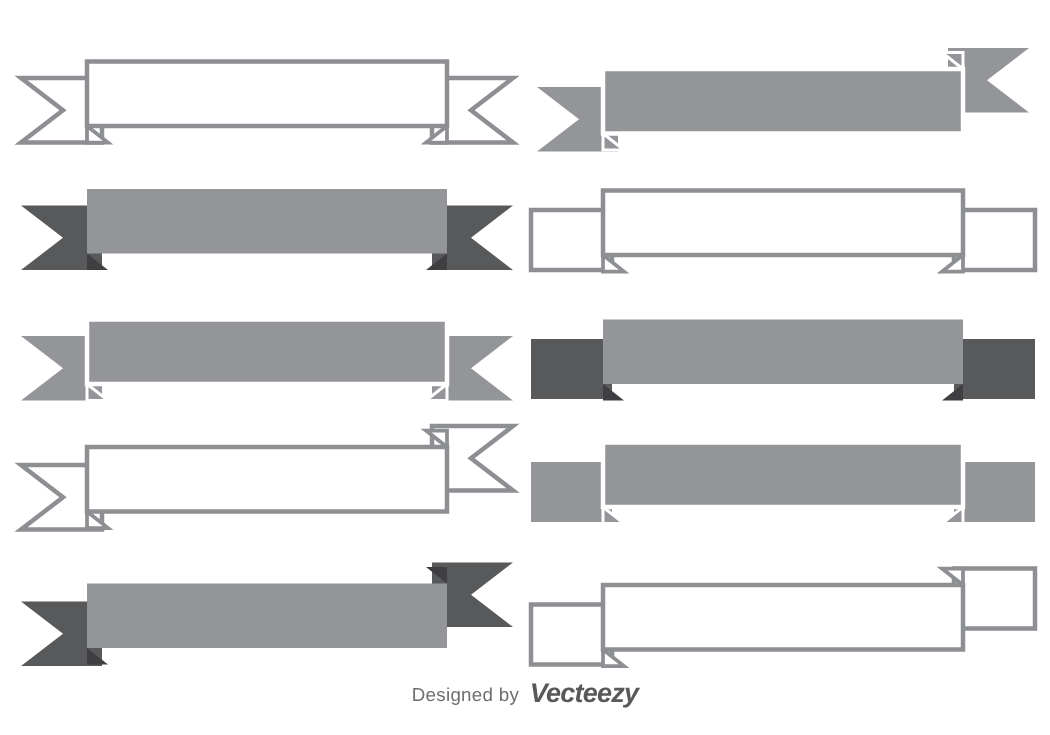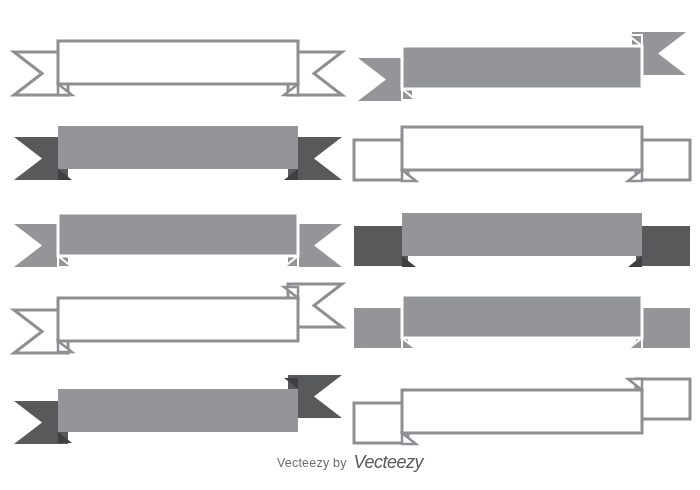--- a/index.html
+++ b/index.html
@@ -11,21 +11,21 @@
   .ribbon-cell svg{display:block;width:340px;height:80px;}
   .footer{
     position:absolute;left:0;top:452px;width:700px;text-align:center;
     white-space:nowrap;
   }
   .credit-text{
     font-size:12.5px;color:#6d6e71;letter-spacing:.2px;
     vertical-align:baseline;
   }
   .brand{
-    font-size:18px;font-weight:normal;font-style:italic;color:#58595b;
+    font-size:18px;font-weight:bold;font-style:italic;color:#58595b;
     margin-left:7px;letter-spacing:-0.5px;vertical-align:-1px;
   }
 </style>
 </head>
 <body>
 
 <div class="stage">
   <div id="ribbon-grid">
       <div class="ribbon-cell" style="left: 8px; top: 32px;">
         <svg viewBox="0 0 340 80">
@@ -112,15 +112,15 @@
         <svg viewBox="0 0 340 80">
           <polygon points="2,31 56,31 56,71 2,71" fill="#ffffff" stroke="#8d8f92" stroke-width="3" stroke-linejoin="miter"></polygon>
           <polygon points="284,7 338,7 338,47 284,47" fill="#ffffff" stroke="#8d8f92" stroke-width="3" stroke-linejoin="miter"></polygon>
           <polygon points="50,61 64,72 50,72" fill="#ffffff" stroke="#8d8f92" stroke-width="2.5" stroke-linejoin="miter"></polygon>
           <polygon points="290,18 276,7 290,7" fill="#ffffff" stroke="#8d8f92" stroke-width="2.5" stroke-linejoin="miter"></polygon>
           <polygon points="50,18 290,18 290,61 50,61" fill="#ffffff" stroke="#8d8f92" stroke-width="3" stroke-linejoin="miter"></polygon>
         </svg>
       </div>
     </div>
   <div class="footer">
-    <span class="credit-text" style="color: rgb(109, 110, 113);">Vecteezy by</span><span class="brand" style="color: rgb(88, 89, 91);">Vecteezy</span>
+    <span class="credit-text" style="color: rgb(109, 110, 113);">Designed by</span><span class="brand" style="color: rgb(88, 89, 91);">Vecteezy</span>
   </div>
 </div>
 
 </body></html>

